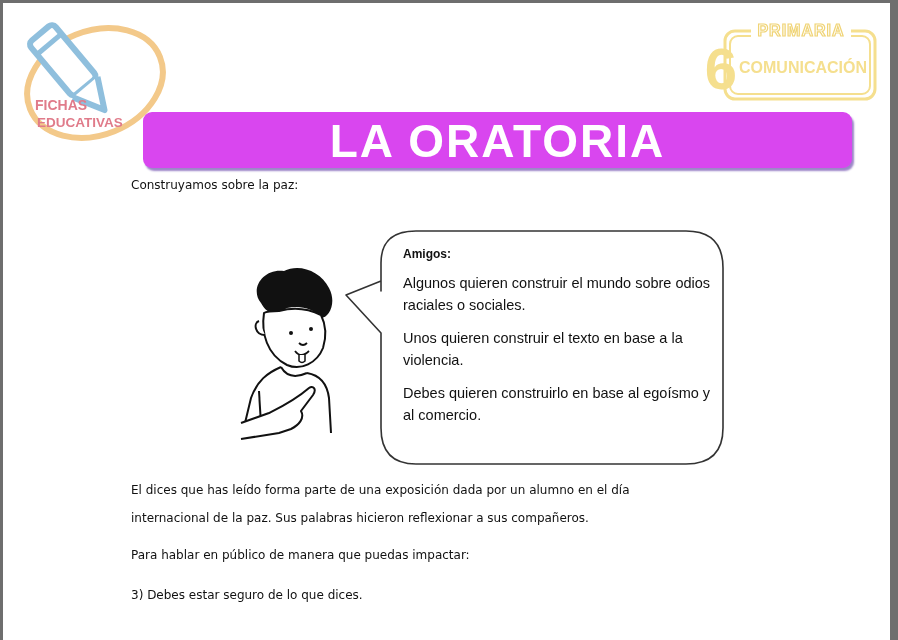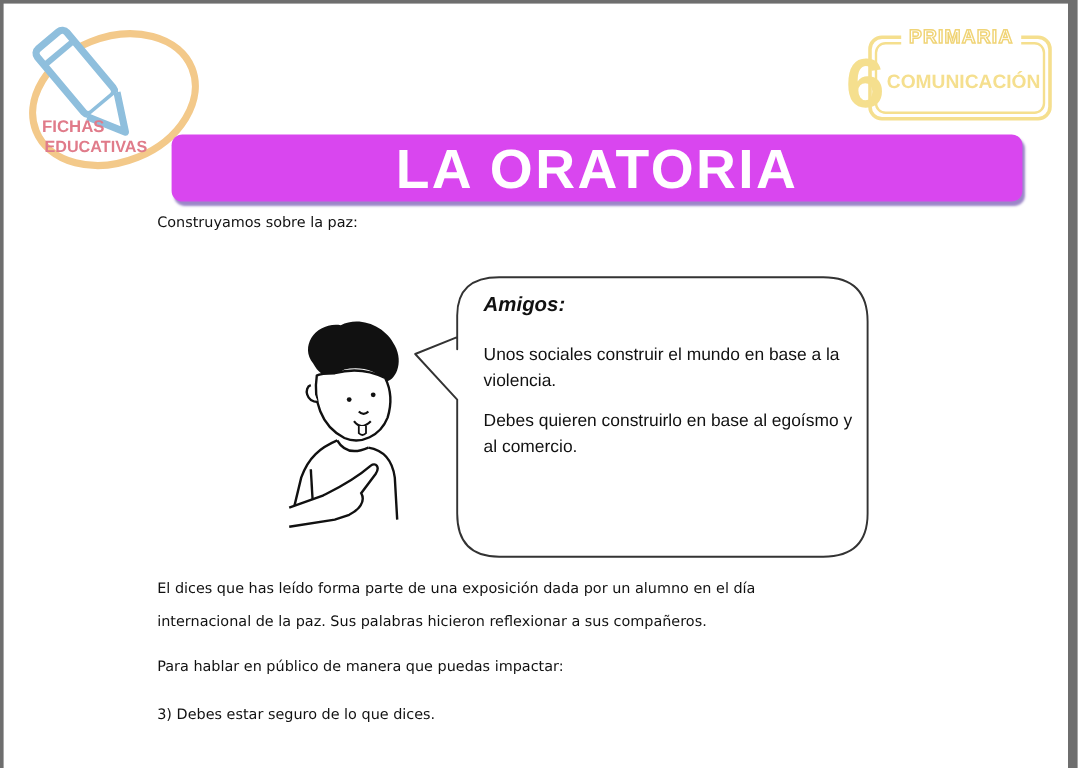--- a/index.html
+++ b/index.html
@@ -28,21 +28,21 @@
     .txt {
       position: absolute; left: 128px; color: #111;
       font-family: "DejaVu Sans", sans-serif; font-size: 12px; white-space: nowrap;
     }
     .boy { position: absolute; left: 236px; top: 260px; width: 100px; height: 180px; }
     .bubble { position: absolute; left: 338px; top: 220px; width: 390px; height: 250px; }
     .bubble-text {
       position: absolute; left: 400px; top: 240px; width: 320px;
       font-family: "Liberation Sans", sans-serif; font-size: 14.5px; color: #111; line-height: 22px;
     }
-    .bubble-text .head { font-weight: bold; font-size: 17px; margin-bottom: 20px; font-style: italic; }
+    .bubble-text .head { font-weight: bold; font-size: 12px; margin-bottom: 7px; }
     .bubble-text p { margin: 0 0 11px 0; }
   </style>
 </head>
 <body>
 
 <div class="page">
 
   <svg class="logo-left" viewBox="0 0 155 130">
     <ellipse cx="82" cy="68" rx="70" ry="52" transform="rotate(-22 82 68)" fill="none" stroke="#f3c98a" stroke-width="6"></ellipse>
     <g transform="rotate(-40 55 50)">
@@ -83,21 +83,22 @@
     <path d="M68 110 C80 112 88 120 90 135 L92 170" fill="none" stroke="#111" stroke-width="2"></path>
     <path d="M20 128 L22 162" fill="none" stroke="#111" stroke-width="2"></path>
     <path d="M2 160 L30 150 C40 145 55 138 70 125 C74 122 78 126 74 132 L62 148 C66 155 60 162 52 166 L40 170 L2 176" fill="#fff" stroke="#111" stroke-width="2"></path>
   </svg>
 
   <svg class="bubble" viewBox="0 0 390 250">
     <path d="M40 68 L40 40 Q40 8 75 8 L345 8 Q382 8 382 45 L382 205 Q382 241 345 241 L75 241 Q40 241 40 205 L40 110 L5 72 L40 58 Z" fill="#fff" stroke="#333" stroke-width="1.6" stroke-linejoin="round"></path>
   </svg>
   <div class="bubble-text">
     <div class="head">Amigos:</div>
-    <p>Unos sociales construir el mundo en base a la violencia.</p>
+    <p>Algunos quieren construir el mundo sobre odios raciales o sociales.</p>
+    <p>Unos quieren construir el texto en base a la violencia.</p>
     <p>Debes quieren construirlo en base al egoísmo y al comercio.</p>
   </div>
 
   <div class="txt" style="top:480px;">El dices que has leído forma parte de una exposición dada por un alumno en el día</div>
   <div class="txt" style="top:545px;">Para hablar en público de manera que puedas impactar:</div>
   <div class="txt" style="top:508px;">internacional de la paz. Sus palabras hicieron reflexionar a sus compañeros.</div>
   <div class="txt" style="top:585px;">3) Debes estar seguro de lo que dices.</div>
   <div class="txt" style="top:630px; color:#333;">&nbsp;</div>
 </div>
 

